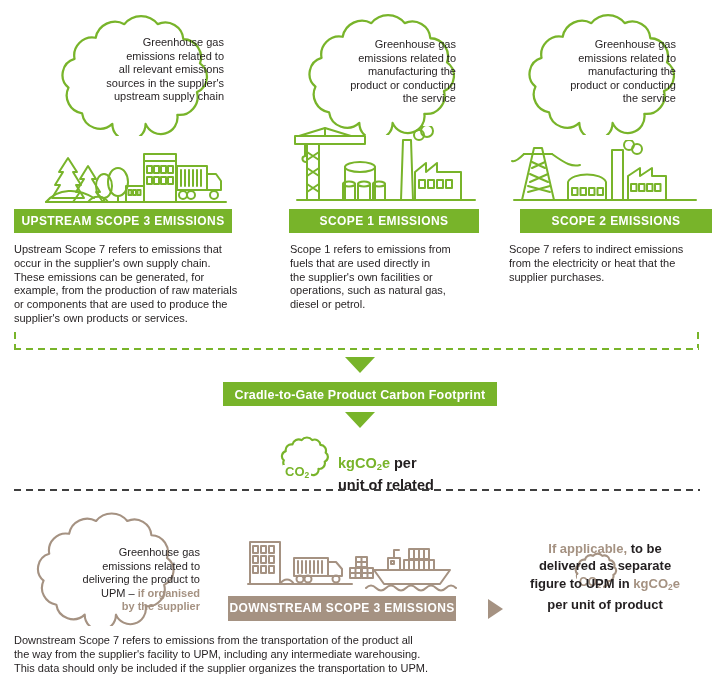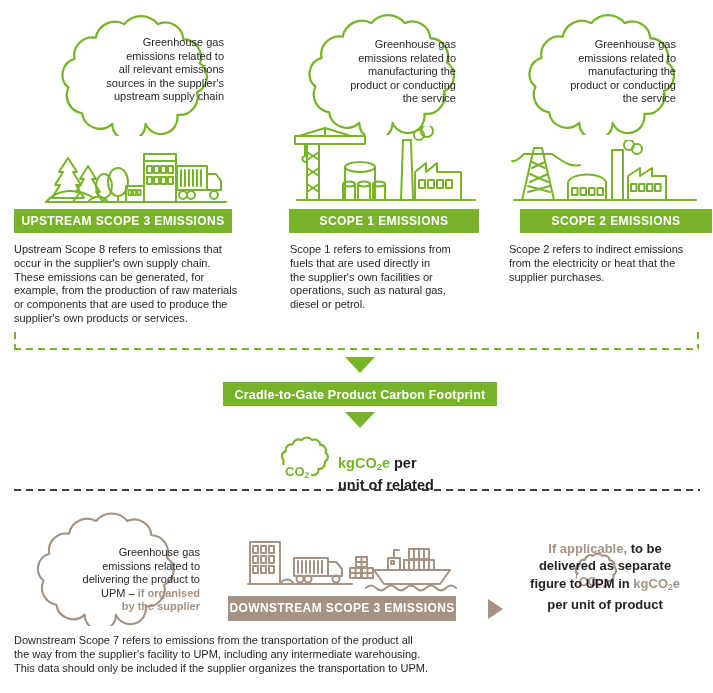--- a/index.html
+++ b/index.html
@@ -84,21 +84,21 @@
       <rect x="126" y="31" width="5" height="7"></rect>
     <rect x="135" y="20" width="30" height="24"></rect>
     <path d="M139 24 V40 M143 24 V40 M147 24 V40 M151 24 V40 M155 24 V40 M159 24 V40"></path>
     <path d="M165 44 V28 H174 L179 35 V44 Z"></path>
     <circle cx="141" cy="49" r="4"></circle>
       <circle cx="149" cy="49" r="4"></circle>
       <circle cx="172" cy="49" r="4"></circle>
   </svg>
 
   <div class="abs banner" style="left:14px; top:209px; width:218px; height:24px;">UPSTREAM SCOPE 3 EMISSIONS</div>
-  <p class="abs desc" style="left:14px; top:243px; width:244px;">Upstream Scope 8 refers to emissions that
+  <p class="abs desc" style="left:14px; top:243px; width:244px;">Upstream Scope 7 refers to emissions that
 occur in the supplier's own supply chain.
 These emissions can be generated, for
 example, from the production of raw materials
 or components that are used to produce the
 supplier's own products or services.</p>
 
   <svg class="abs" style="left:298px; top:5px;" width="168" height="130" viewBox="-4 -6 208 172">
     <use href="#cloud-shape" class="cloud-g"></use>
   </svg>
   <div class="abs cloud-text" style="left:326px; top:38px; width:130px;">Greenhouse gas
@@ -164,21 +164,21 @@
     <circle cx="119" cy="5" r="5"></circle>
       <circle cx="127" cy="9" r="5"></circle>
     <path d="M118 60 V36 L130 28 V36 L142 28 V36 H156 V60"></path>
     <rect x="121" y="44" width="5.5" height="7"></rect>
       <rect x="129" y="44" width="5.5" height="7"></rect>
     <rect x="137" y="44" width="5.5" height="7"></rect>
       <rect x="145" y="44" width="5.5" height="7"></rect>
   </svg>
 
   <div class="abs banner" style="left:508px; top:209px; width:192px; height:24px;margin-left:12px;">SCOPE 2 EMISSIONS</div>
-  <p class="abs desc" style="left:509px; top:243px; width:200px;">Scope 2 refers to indirect emissions
+  <p class="abs desc" style="left:509px; top:243px; width:200px;">Scope 7 refers to indirect emissions
 from the electricity or heat that the
 supplier purchases.</p>
 
   <div class="abs vline" style="left:14px; top:332px; height:16px;"></div>
   <div class="abs vline" style="left:697px; top:332px; height:16px;"></div>
   <div class="abs hline" style="left:14px; top:348px; width:685px;"></div>
 
   <div class="abs tri-down" style="left:345px; top:357px;"></div>
 
   <div class="abs banner-mid" style="left:223px; top:382px; width:274px; height:24px;">Cradle-to-Gate Product Carbon Footprint</div>

